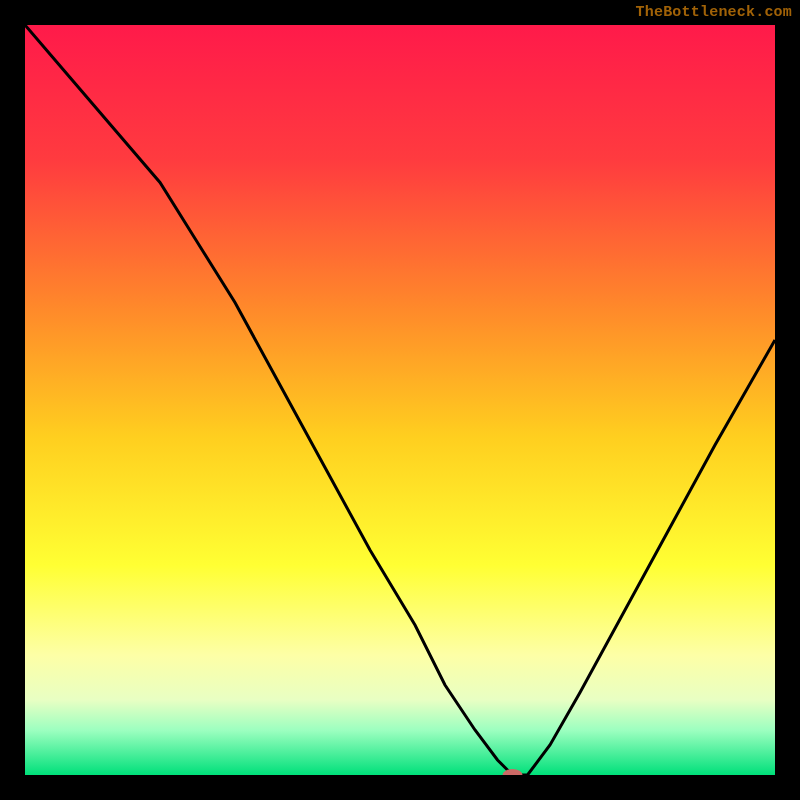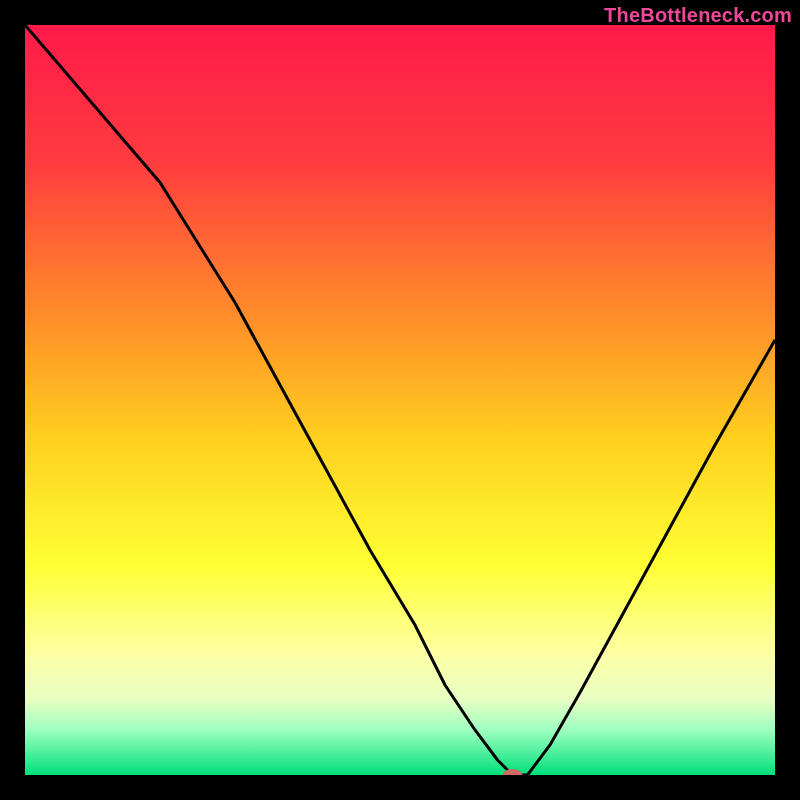--- a/index.html
+++ b/index.html
@@ -14,25 +14,26 @@
   .frame {
     position: relative;
     width: 800px;
     height: 800px;
     background: #000;
   }
   .watermark {
     position: absolute;
     top: 4px;
     right: 8px;
-    color: #ec4899;
-    font-size: 20px;
+    color: #a16207;
+    font-size: 15px;
     font-weight: 600;
     letter-spacing: 0.2px;
     z-index: 10;
+    font-family: Liberation Mono, monospace;
   }
   .plot-area {
     position: absolute;
     left: 25px;
     top: 25px;
     width: 750px;
     height: 750px;
     overflow: hidden;
   }
   .plot-area svg {

